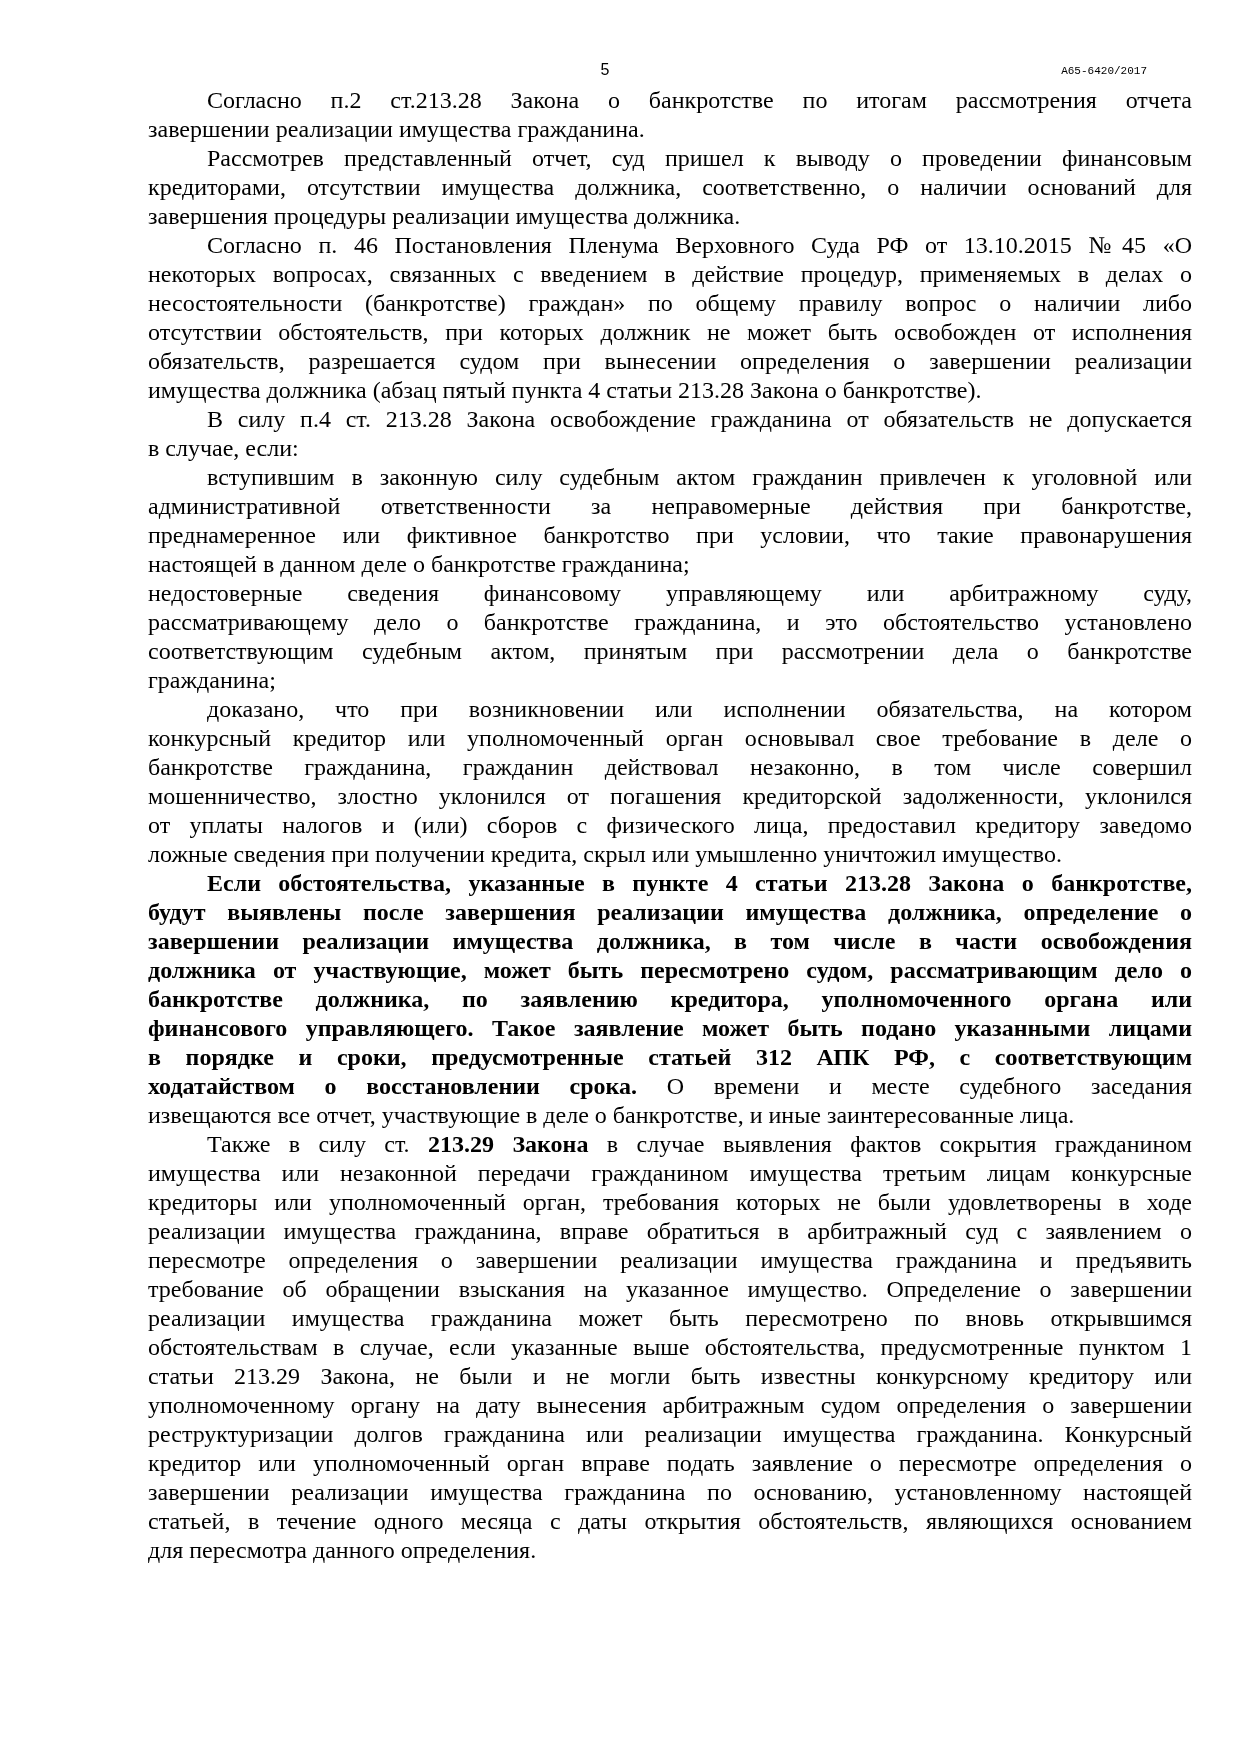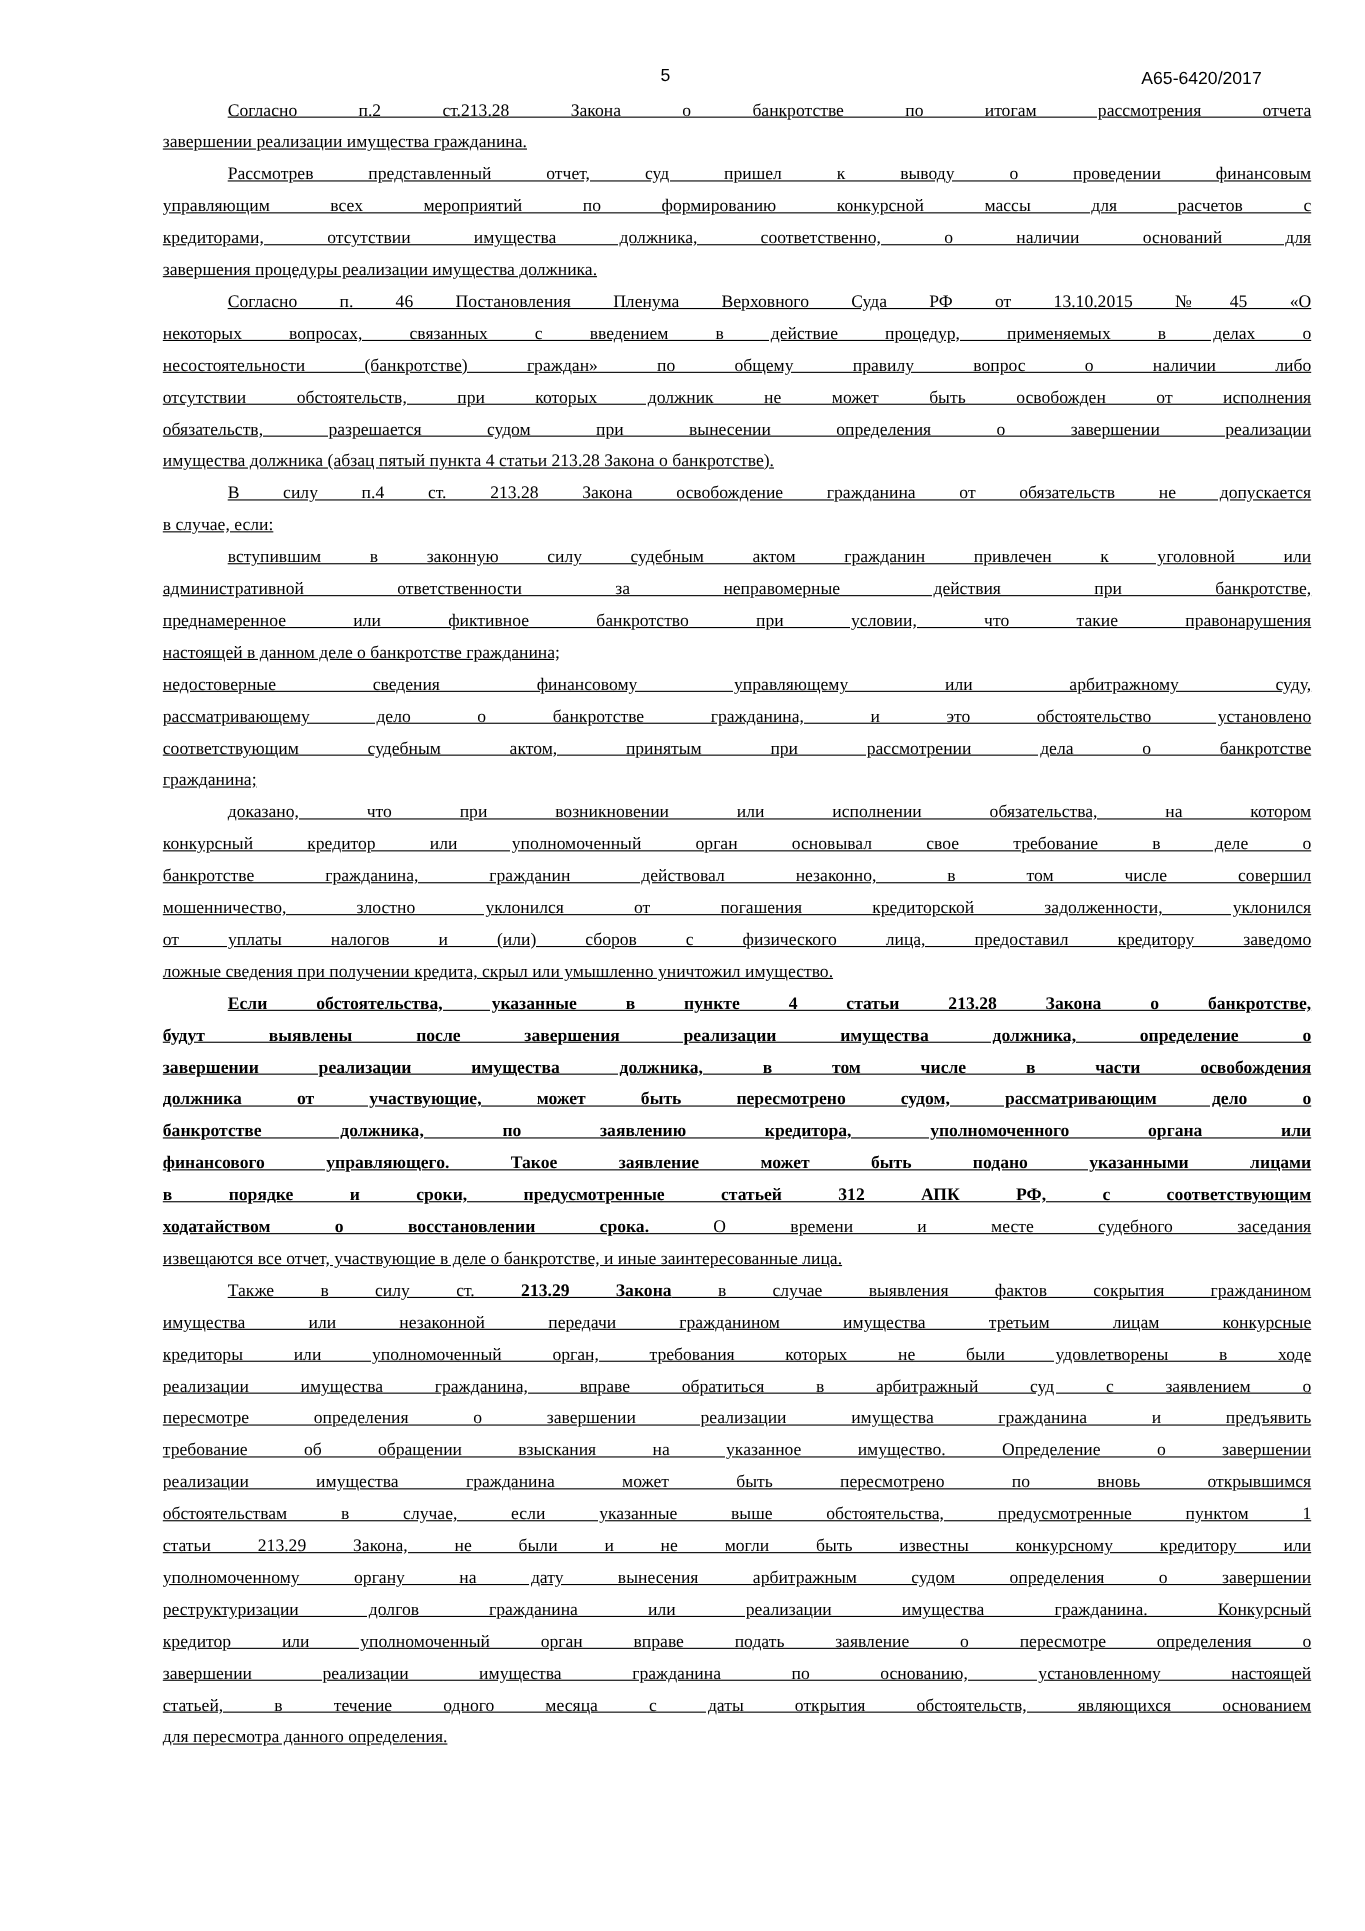--- a/index.html
+++ b/index.html
@@ -19,32 +19,31 @@
     width: 1210px;
     text-align: center;
     font-family: "Liberation Sans", "DejaVu Sans", sans-serif;
     font-size: 16px;
     line-height: 19px;
   }
   .case-number {
     position: absolute;
     top: 62px;
     right: 94px;
-    font-family: Liberation Sans, sans-serif;
-    font-size: 16px;
+    font-family: Liberation Mono, monospace;
+    font-size: 11px;
     line-height: 19px;
   }
   .content {
     position: absolute;
     left: 148px;
     top: 86px;
     width: 1044px;
-    font-size: 16px;
+    font-size: 24px;
     line-height: 29px;
-    text-decoration: underline;
   }
   .line {
     text-align: justify;
     text-align-last: justify;
     white-space: normal;
   }
   .line.first { text-indent: 59px; }
   .line.last { text-align-last: left; }
   .line b { font-weight: bold; }
 </style>
@@ -54,21 +53,20 @@
 <div class="page">
   <div class="page-number">5</div>
   <div class="case-number">А65-6420/2017</div>
   <div class="content">
       <div class="paragraph">
         <div class="line first"><span>Согласно п.2 ст.213.28 Закона о банкротстве по итогам рассмотрения отчета</span></div>
         <div class="line last"><span>завершении реализации имущества гражданина.</span></div>
       </div>
       <div class="paragraph">
         <div class="line first"><span>Рассмотрев представленный отчет, суд пришел к выводу о проведении финансовым</span></div>
-        <div class="line"><span>управляющим всех мероприятий по формированию конкурсной массы для расчетов с</span></div>
         <div class="line"><span>кредиторами, отсутствии имущества должника, соответственно, о наличии оснований для</span></div>
         <div class="line last"><span>завершения процедуры реализации имущества должника.</span></div>
       </div>
       <div class="paragraph">
         <div class="line first"><span>Согласно п. 46 Постановления Пленума Верховного Суда РФ от 13.10.2015 №45 «О</span></div>
         <div class="line"><span>некоторых вопросах, связанных с введением в действие процедур, применяемых в делах о</span></div>
         <div class="line"><span>несостоятельности (банкротстве) граждан» по общему правилу вопрос о наличии либо</span></div>
         <div class="line"><span>отсутствии обстоятельств, при которых должник не может быть освобожден от исполнения</span></div>
         <div class="line"><span>обязательств, разрешается судом при вынесении определения о завершении реализации</span></div>
         <div class="line last"><span>имущества должника (абзац пятый пункта 4 статьи 213.28 Закона о банкротстве).</span></div>

